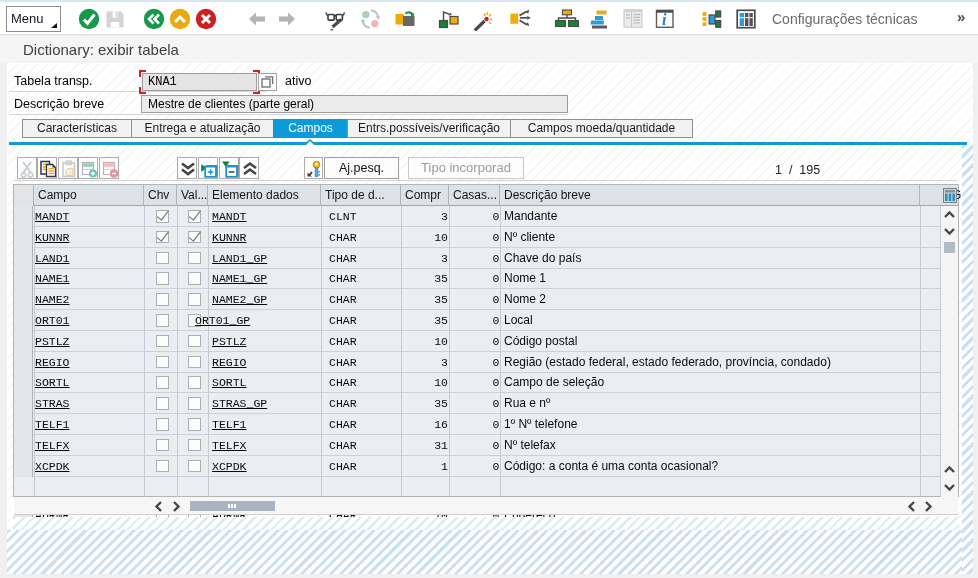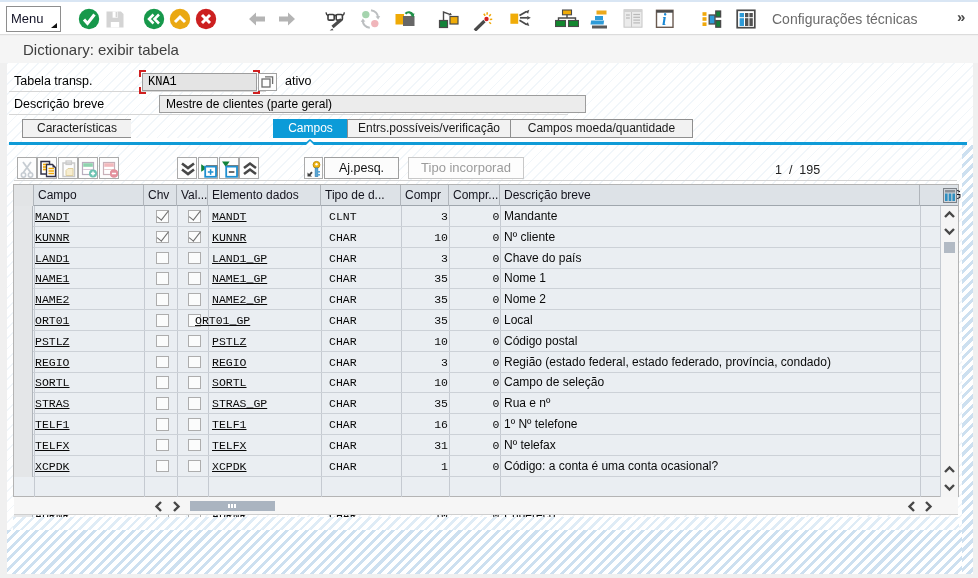--- a/index.html
+++ b/index.html
@@ -26,21 +26,21 @@
 .fld { position:absolute; background:#e9e9e9; border:1px solid #9d9d9d; font-size:13px; line-height:16px; color:#000; }
 #kna1 { left:135px; top:10px; width:115px; height:18px; font-family:"Liberation Mono",monospace; padding-left:5px; font-size:12px; line-height:16px; background:#e4e4e4;}
 #focusbox { position:absolute; left:132px; top:7px; width:121px; height:24px; }
 #focusbox i { position:absolute; width:7px; height:7px; border:2px solid #d02020; }
 #focusbox i.tl { left:0; top:0; border-right:none; border-bottom:none; }
 #focusbox i.tr { right:0; top:0; border-left:none; border-bottom:none; }
 #focusbox i.bl { left:0; bottom:0; border-right:none; border-top:none; }
 #focusbox i.br { right:0; bottom:0; border-left:none; border-top:none; }
 #mcbtn { position:absolute; left:251px; top:10px; width:19px; height:18px; background:#fdfdfd; border:1px solid #a2a2a2; }
 #ativo { position:absolute; left:278px; top:11px; font-size:12.5px; }
-#desc { left:152px; top:32px; width:427px; height:18px; padding-left:6px; background:#ececec; font-size:12px; line-height:16.5px;}
+#desc { left:134px; top:32px; width:427px; height:18px; padding-left:6px; background:#ececec; font-size:12px; line-height:16.5px;}
 
 #tabs { position:absolute; left:0px; top:56px; width:966px; height:19px; }
 .tab { position:absolute; top:0; height:19px; background:#f2f2f2; border:1px solid #8f8f8f; border-right:none; font-size:12px; color:#1a1a1a; text-align:center; line-height:17px; }
 .tab.last { border-right:1px solid #8f8f8f; }
 .tab.sel { background:#0c9bd8; color:#fff; border-color:#0c9bd8; }
 #blueline { position:absolute; left:2px; top:79px; width:958px; height:2.5px; background:#0f9bd7; }
 #notch { position:absolute; left:296px; top:76px; width:0px; height:0px; border-left:7px solid transparent; border-right:7px solid transparent; border-bottom:6px solid #0f9bd7; }
 #notch i { position:absolute; left:-5px; top:2px; width:0; height:0; border-left:5px solid transparent; border-right:5px solid transparent; border-bottom:5px solid #ffffff; }
 
 #tc { position:absolute; left:6px; top:87px; width:946px; height:365px; }
@@ -219,20 +219,21 @@
       <i class="br"></i>
     </div>
   <div id="mcbtn"><svg width="17" height="16" viewBox="0 0 17 16">
         <rect x="3" y="5" width="8" height="8" fill="none" stroke="#6e6e6e" stroke-width="1.3"></rect>
         <polyline points="6,2.8 13.6,2.8 13.6,10" fill="none" stroke="#6e6e6e" stroke-width="1.3"></polyline>
       </svg></div>
   <span id="ativo">ativo</span>
   <div class="fld" id="desc">Mestre de clientes (parte geral)</div>
   <div id="tabs">
     <div class="tab" style="left:15px; width:109px;">Características</div>
+    <div class="tab" style="left:124px; width:142px;">Entrega e atualização</div>
     <div class="tab sel" style="left:266px; width:74px;">Campos</div>
     <div class="tab" style="left:340px; width:163px;">Entrs.possíveis/verificação</div>
     <div class="tab last" style="left:503px; width:183px;">Campos moeda/quantidade</div>
   </div>
   <div style="position:absolute;left:15px;top:75px;width:671px;height:4px;background:#fff;"></div>
   <div id="blueline"></div>
   <div id="notch">
       <i></i>
     </div>
   <div id="tc">
@@ -331,21 +332,21 @@
     <div id="tipoinc">Tipo incorporad</div>
     <div id="grid">
       <div id="ghead">
       <div class="hcell" style="left:0px;width:20px;background:#e2e4e6;"></div>
       <div class="hcell" style="left:20px;width:110px;">Campo</div>
       <div class="hcell" style="left:130px;width:33px;">Chv</div>
       <div class="hcell" style="left:163px;width:31px;">Val...</div>
       <div class="hcell" style="left:194px;width:113px;">Elemento dados</div>
       <div class="hcell" style="left:307px;width:80px;">Tipo de d...</div>
       <div class="hcell" style="left:387px;width:48px;">Compr</div>
-      <div class="hcell" style="left:435px;width:51px;">Compr...</div>
+      <div class="hcell" style="left:435px;width:51px;">Casas...</div>
       <div class="hcell" style="left:486px;width:420px;">Descrição breve</div>
       <div class="hcell" style="left:932px;width:22px;padding-left:6px;">Gru</div>
       <svg style="position:absolute;left:929px;top:3px;" width="14" height="15" viewBox="0 0 14 15">
             <rect x="0.5" y="0.5" width="13" height="14" fill="#cfd4da" stroke="#7d8288"></rect>
             <rect x="2" y="2" width="10" height="2.5" fill="#8a9097"></rect>
             <rect x="2" y="5.5" width="2.6" height="7.5" fill="#2f8fc0"></rect>
             <rect x="5.7" y="5.5" width="2.6" height="7.5" fill="#2f8fc0"></rect>
             <rect x="9.4" y="5.5" width="2.6" height="7.5" fill="#2f8fc0"></rect>
           </svg>
       </div>

